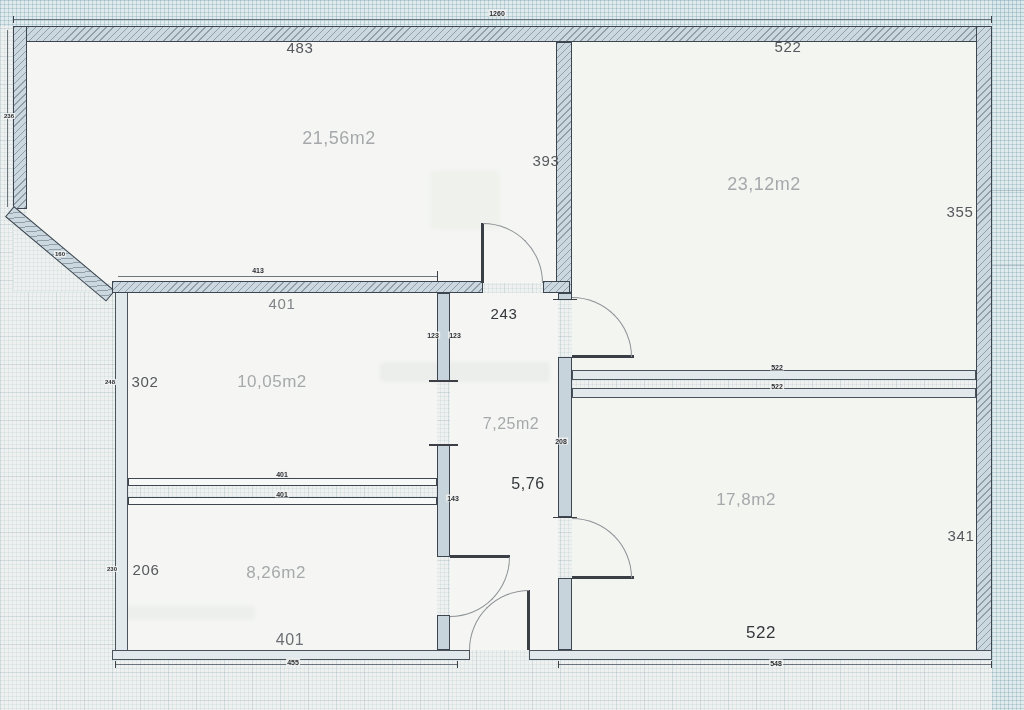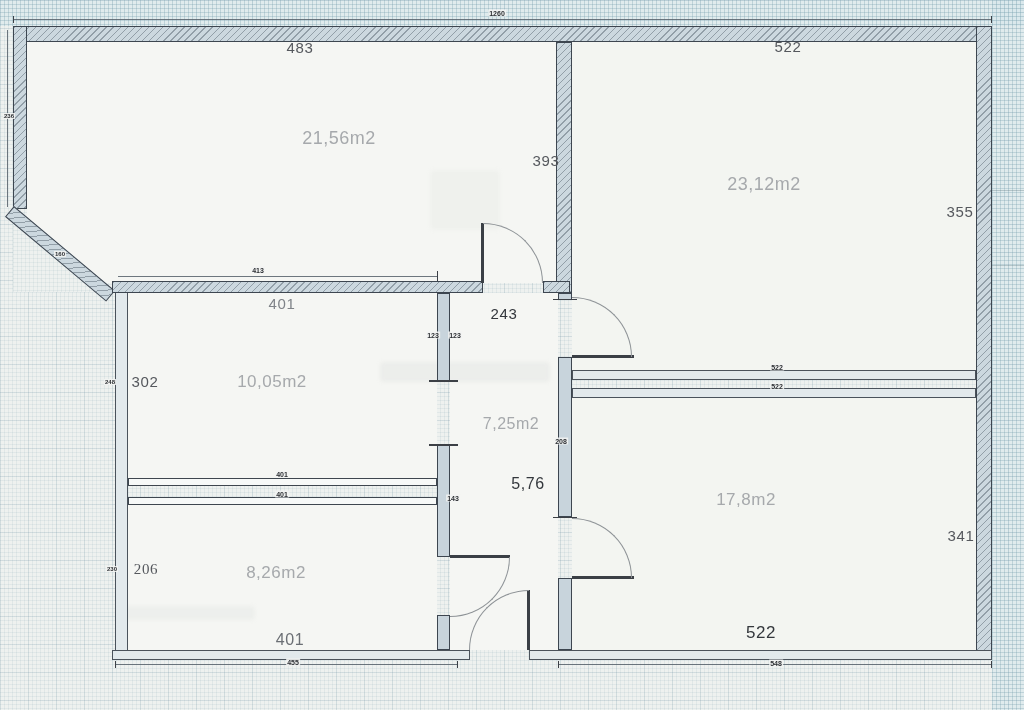--- a/index.html
+++ b/index.html
@@ -156,21 +156,21 @@
 
   <div class="lbl dim" style="left:300px;top:47px;">483</div>
   <div class="lbl dim" style="left:788px;top:46px;">522</div>
   <div class="lbl dim" style="left:546px;top:160px;">393</div>
   <div class="lbl dim" style="left:960px;top:211px;">355</div>
   <div class="lbl dim soft" style="left:282px;top:303px;">401</div>
   <div class="lbl dim dark" style="left:504px;top:313px;">243</div>
   <div class="lbl dim" style="left:145px;top:381px;">302</div>
   <div class="lbl dim dark" style="left:528px;top:484px;font-size:16px;">5,76</div>
   <div class="lbl dim" style="left:961px;top:535px;">341</div>
-  <div class="lbl dim" style="left:146px;top:569px;font-family:Liberation Serif, serif;">206</div>
+  <div class="lbl dim" style="left:146px;top:569px;">206</div>
   <div class="lbl dim dark big" style="left:761px;top:632px;">522</div>
   <div class="lbl dim grey" style="left:290px;top:640px;">401</div>
 
   <div class="lbl area" style="left:339px;top:138px;">21,56m2</div>
   <div class="lbl area" style="left:764px;top:184px;">23,12m2</div>
   <div class="lbl area md" style="left:260px;top:381px;margin-left:12px;">10,05m2</div>
   <div class="lbl area sm" style="left:511px;top:424px;">7,25m2</div>
   <div class="lbl area md" style="left:746px;top:499px;">17,8m2</div>
   <div class="lbl area md" style="left:276px;top:572px;">8,26m2</div>
 

